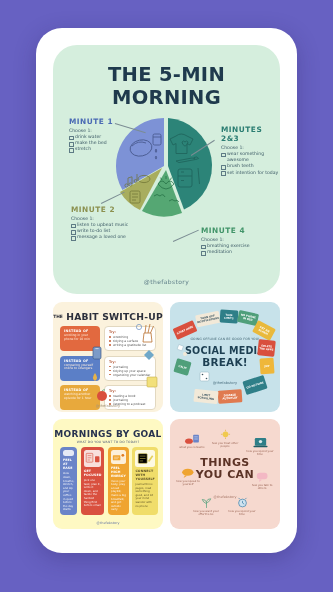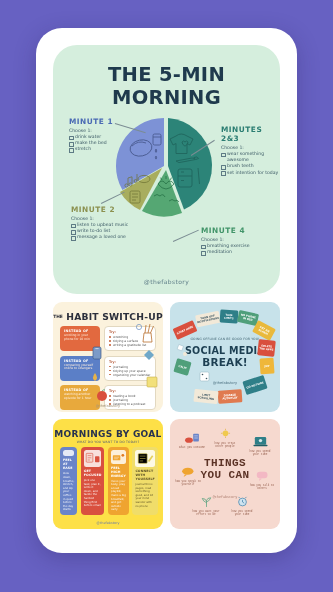--- a/index.html
+++ b/index.html
@@ -219,21 +219,21 @@
   .sticker {
     position: absolute;
     border-radius: 1.5px;
     font-size: 2.6px; font-weight: bold; color: #fff;
     display: flex; align-items: center; justify-content: center;
     text-align: center; line-height: 3px; padding: 1px;
     overflow: hidden;
   }
 
   
-  #card-goal { background: #fde047; }
+  #card-goal { background: #fef9c3; }
   #card-goal .mg-title {
     position: absolute; top: 10px; left: 0; width: 100%;
     text-align: center; font-weight: bold; font-size: 9px;
     color: #27324f; letter-spacing: 0.3px;
   }
   #card-goal .mg-sub {
     position: absolute; top: 21px; left: 0; width: 100%;
     text-align: center; font-size: 3.1px; color: #4a5878; letter-spacing: 0.2px;
   }
   .goal-cols {
@@ -258,21 +258,21 @@
   .gc-2 { background: #d9503f; }
   .gc-3 { background: #efa430; }
   .gc-4 { background: #f0dd6a; }
   .gc-4 .goal-lab, .gc-4 .goal-txt { color: #5e5326; }
   .goal-credit {
     position: absolute; bottom: 4px; left: 0; width: 100%;
     text-align: center; font-size: 3.4px; color: #6d7da4;
   }
 
   
-  #card-control { background: #f6d9cf; font-family: Liberation Mono, monospace; }
+  #card-control { background: #f6d9cf; }
   #card-control .tc-title {
     position: absolute; top: 38px; left: 0; width: 100%;
     text-align: center; font-weight: bold;
     font-size: 11px; line-height: 12px; color: #5c3326; letter-spacing: 0.4px;
   }
   #card-control .tc-credit {
     position: absolute; top: 76px; left: 0; width: 100%;
     text-align: center; font-size: 3.4px; color: #a8796a;
   }
   .ctrl-item { position: absolute; width: 28px; text-align: center; }

